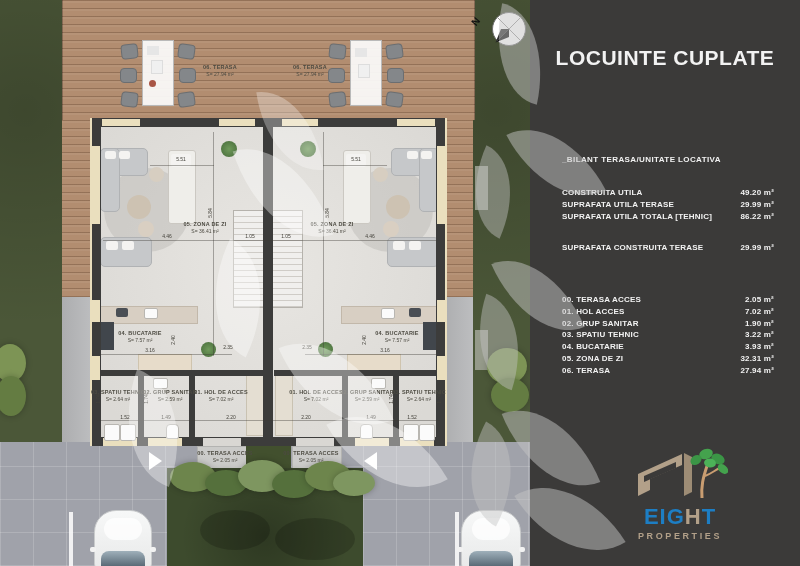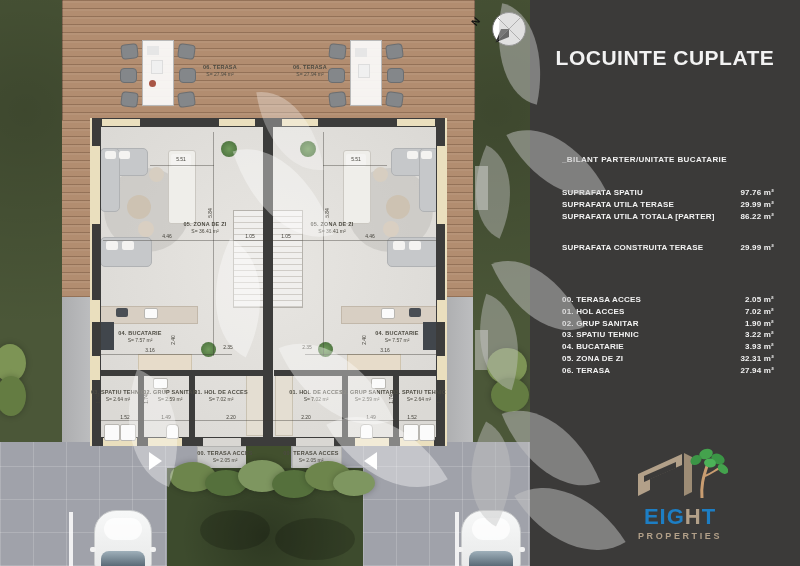--- a/index.html
+++ b/index.html
@@ -325,33 +325,33 @@
     <span class="abs dim" style="left:125px;top:417px">1.52</span>
     <span class="abs dim" style="left:412px;top:417px">1.52</span>
     <span class="abs dim" style="left:166px;top:417px">1.49</span>
     <span class="abs dim" style="left:371px;top:417px">1.49</span>
     <span class="abs dim" style="left:231px;top:417px">2.20</span>
     <span class="abs dim" style="left:306px;top:417px">2.20</span>
   </div>
 
   <div class="abs" id="panel">
     <div class="abs ptitle">LOCUINTE CUPLATE</div>
-    <div class="abs psub">_BILANT PARTER/UNITATE BUCATARIE</div>
+    <div class="abs psub">_BILANT TERASA/UNITATE LOCATIVA</div>
 
     <div class="abs grp" style="top:187px">
       <div class="row">
-        <span>SUPRAFATA SPATIU</span>
-        <span>97.76 m²</span>
+        <span>CONSTRUITA UTILA</span>
+        <span>49.20 m²</span>
         </div>
       <div class="row">
         <span>SUPRAFATA UTILA TERASE</span>
         <span>29.99 m²</span>
         </div>
       <div class="row">
-        <span>SUPRAFATA UTILA TOTALA [PARTER]</span>
+        <span>SUPRAFATA UTILA TOTALA [TEHNIC]</span>
         <span>86.22 m²</span>
         </div>
     </div>
 
     <div class="abs grp" style="top:242px">
       <div class="row">
         <span>SUPRAFATA CONSTRUITA TERASE</span>
         <span>29.99 m²</span>
         </div>
     </div>

